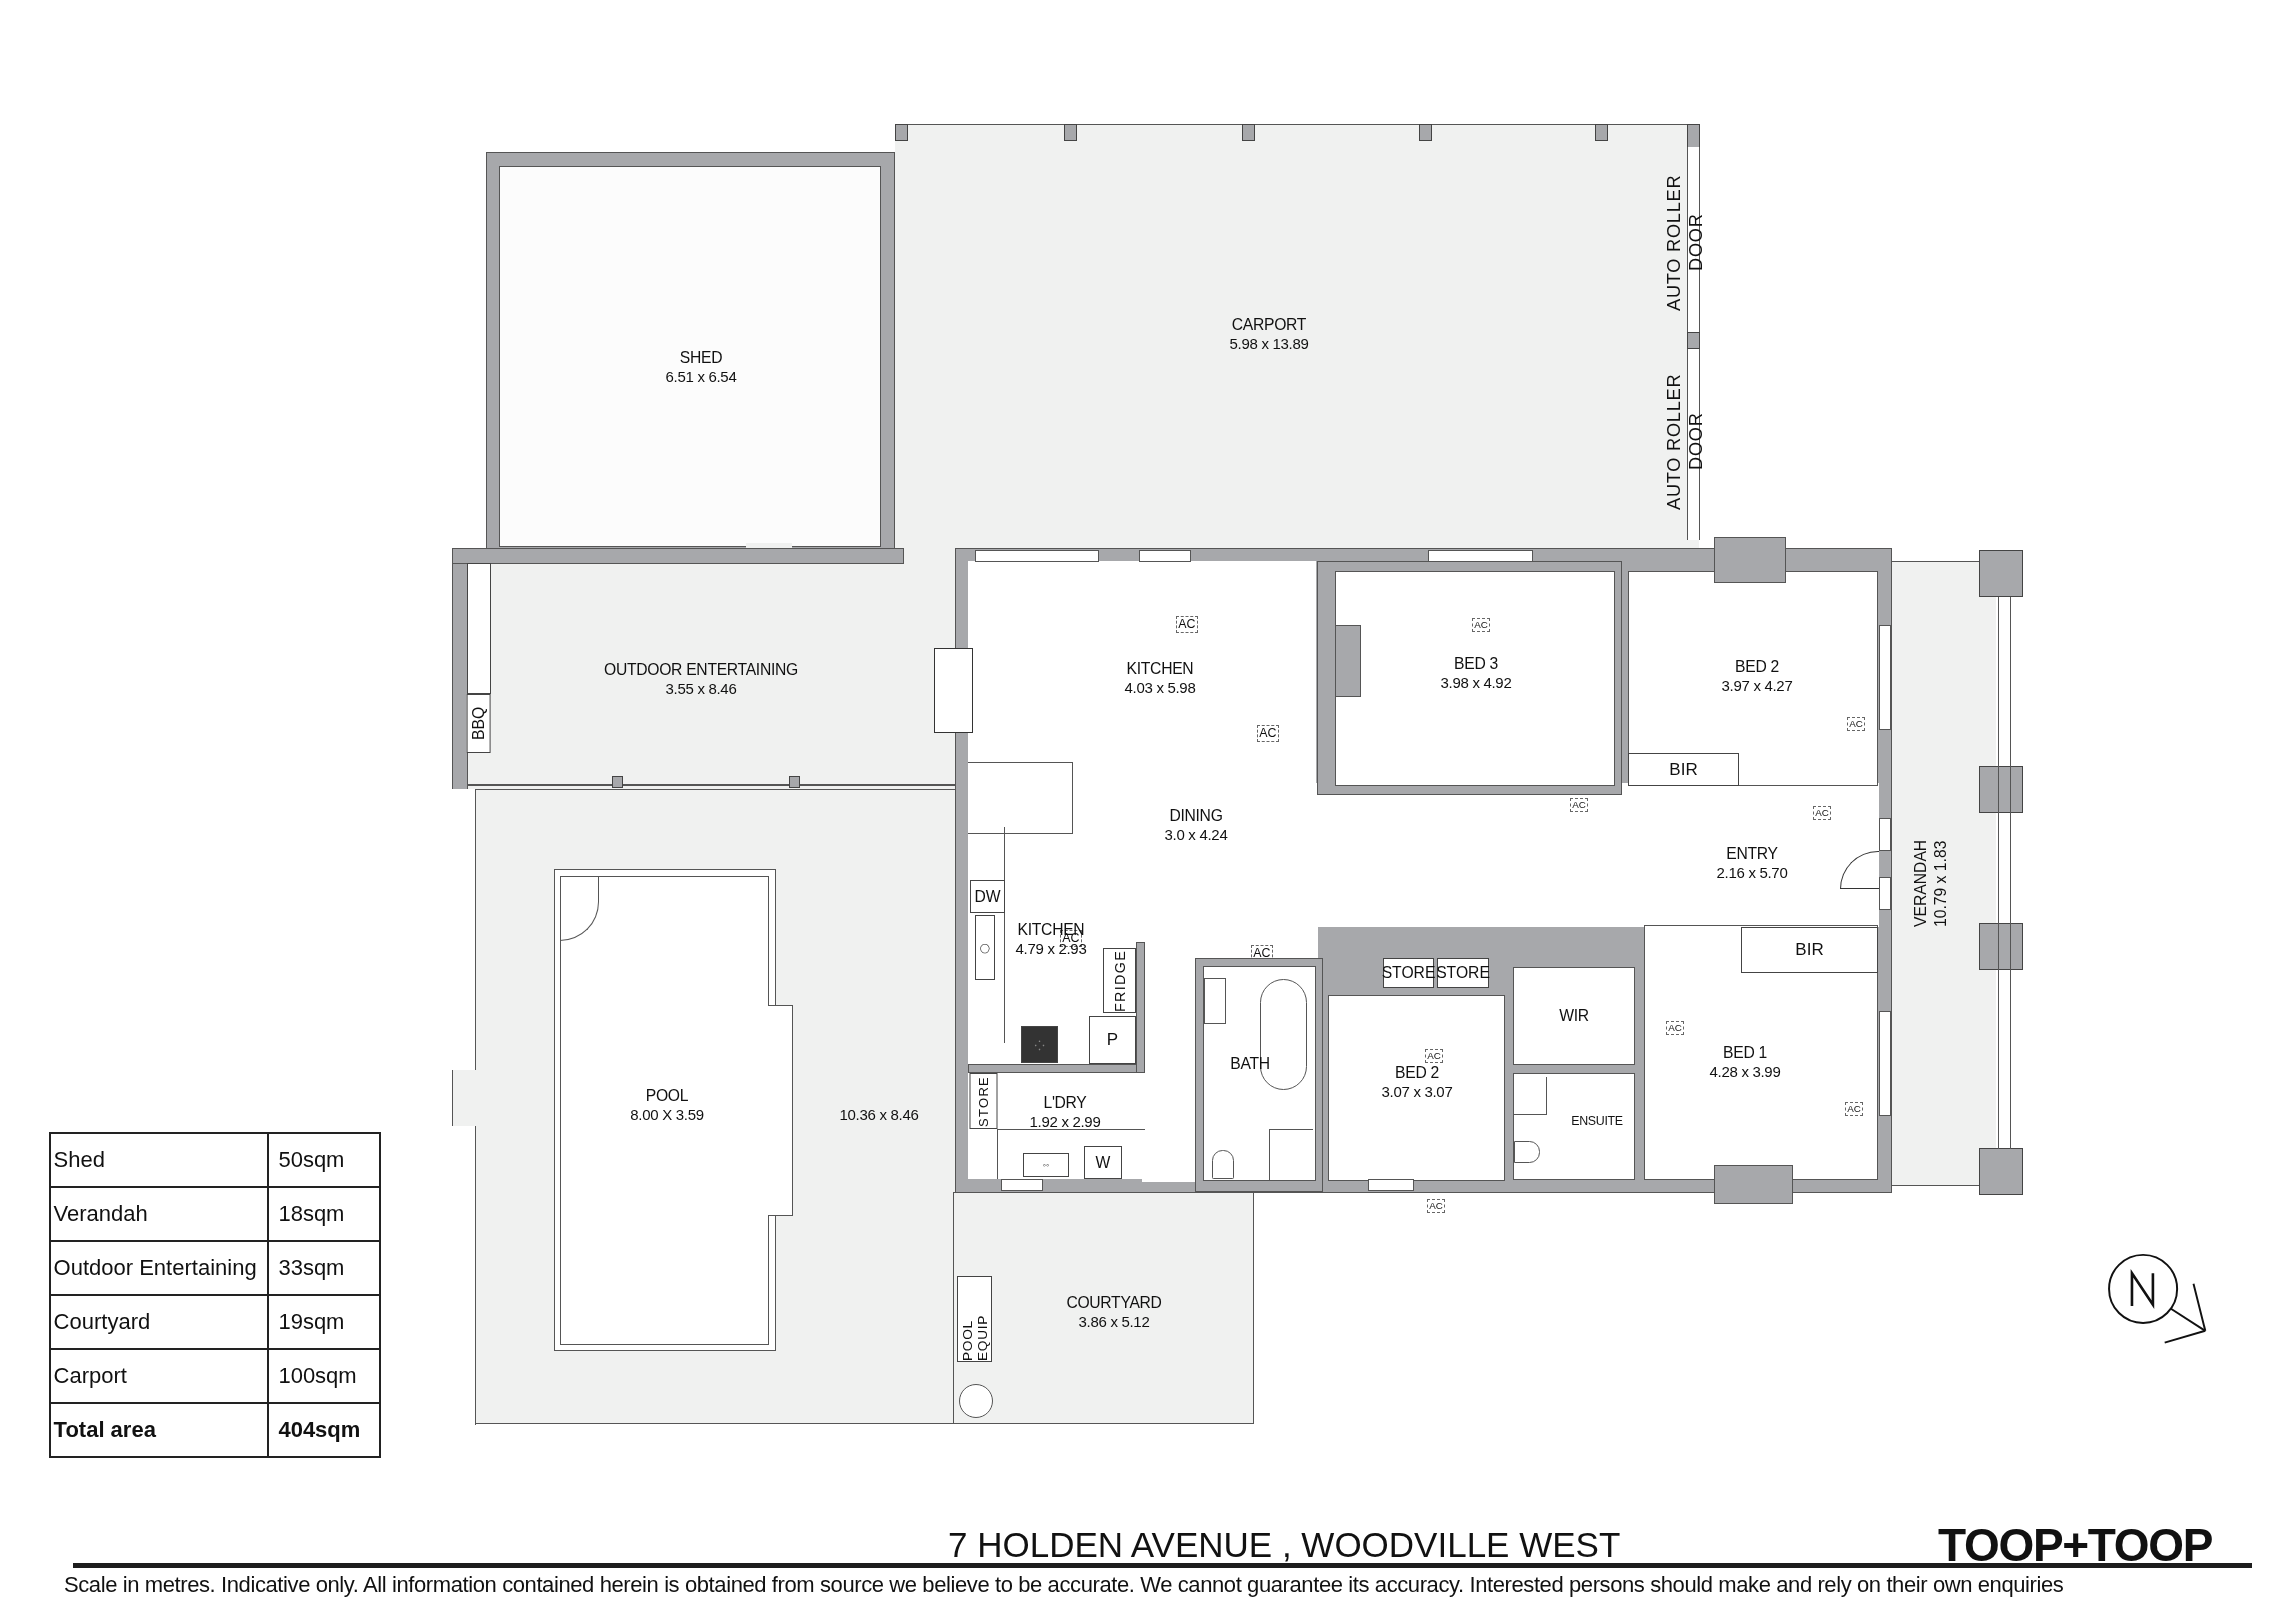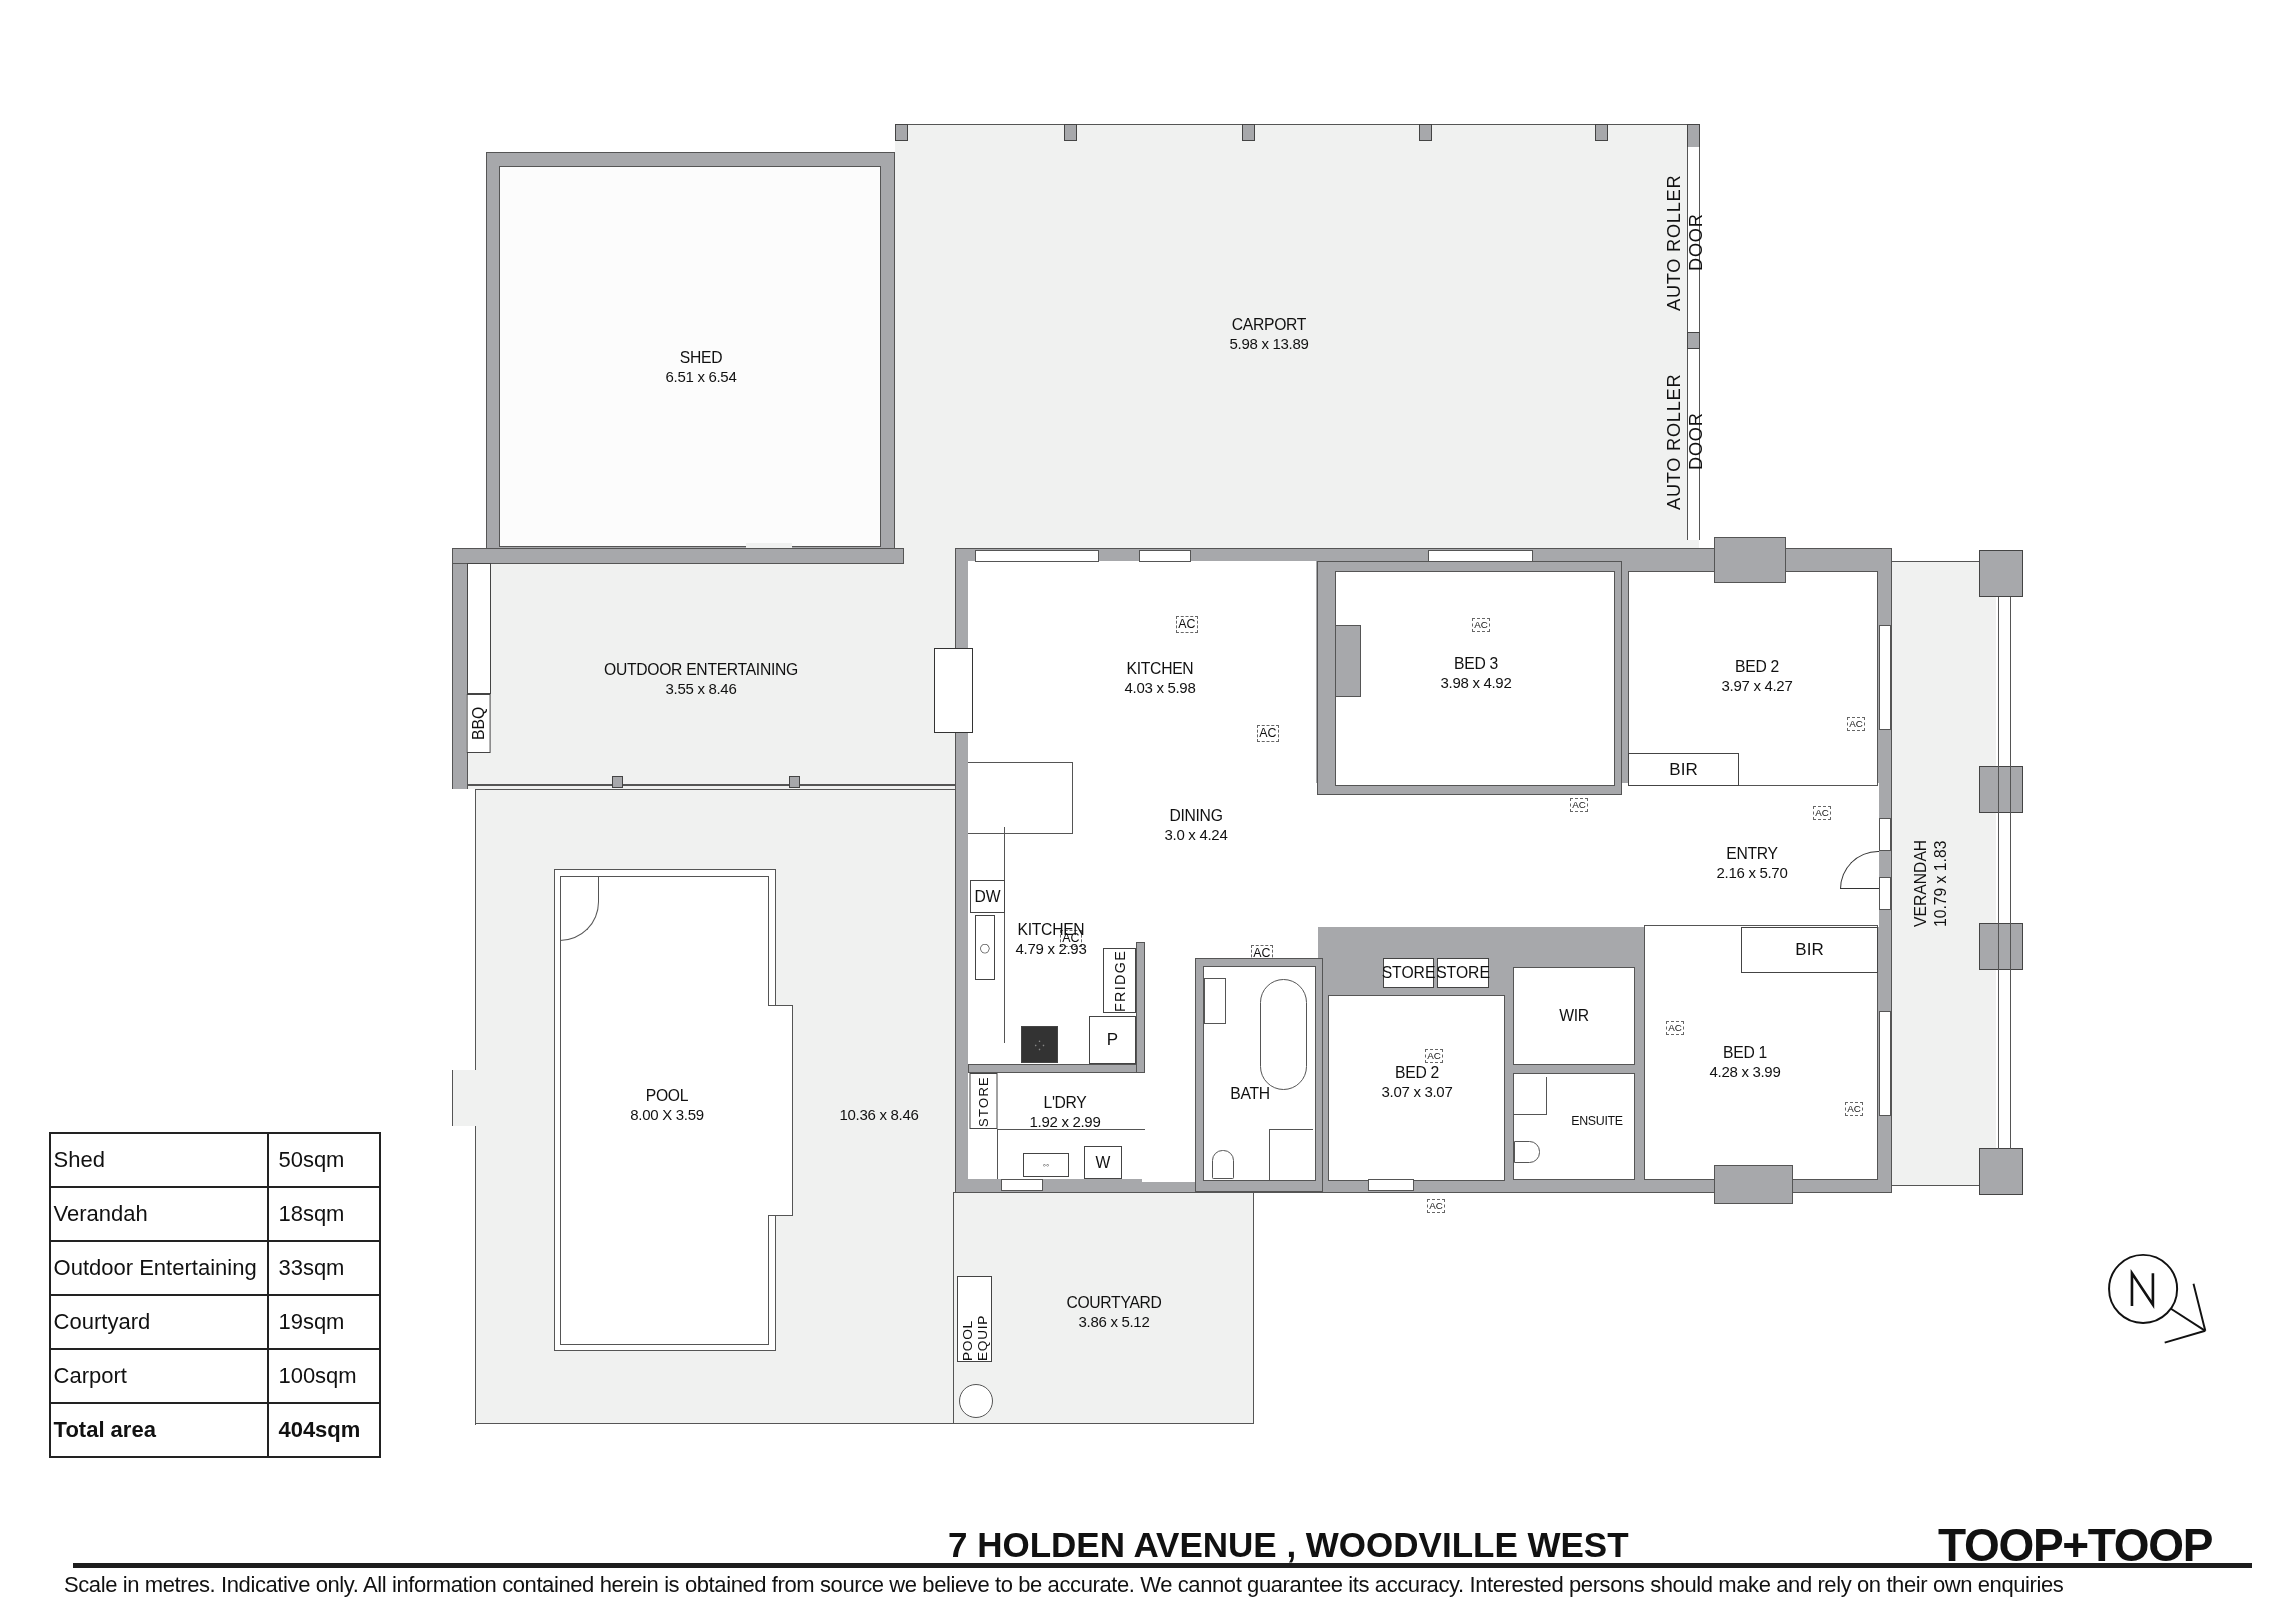--- a/index.html
+++ b/index.html
@@ -13,21 +13,21 @@
   .lbl .d { display:block; font-size:15px; letter-spacing:-0.3px; }
   .ac { position:absolute; border:1.3px dashed #666; font-size:12.4px; padding:1.3px 1.3px; line-height:1; background:transparent;margin-top:47px; }
   .fixture { position:absolute; border:1.3px solid #444; background:#fff; box-sizing:border-box; display:flex; align-items:center; justify-content:center; font-size:17px; }
   .vert { writing-mode:vertical-rl; transform:rotate(180deg); }
   .win { position:absolute; background:#fff; border:1.3px solid #555; box-sizing:border-box; }
   .post { position:absolute; background:#a7a8ab; border:1.3px solid #444; box-sizing:border-box; }
   table.area { position:absolute; left:49px; top:1132px; width:332px; border-collapse:collapse; font-family:"Liberation Sans", sans-serif; }
   table.area td { border:2px solid #222; height:52px; font-size:22px; padding:0 2.6px; vertical-align:middle; }
   table.area td.v { padding-left:9.2px; width:98px; }
   table.area tr.total td { font-weight:bold; }
-  .title { position:absolute; left:948px; top:1525px; font-size:35px; font-weight:bold; letter-spacing:0px; font-family:"Liberation Sans", sans-serif; }
+  .title { position:absolute; left:948px; top:1525px; font-size:35px; font-weight:normal; letter-spacing:0px; font-family:"Liberation Sans", sans-serif; }
   .logo { position:absolute; left:1938px; top:1518px; font-size:46px; font-weight:bold; letter-spacing:-1.3px; font-family:"Liberation Sans", sans-serif; }
   .rule { position:absolute; left:73px; top:1563px; width:2179px; height:5.2px; background:#1d1d1d; }
   .disclaimer { position:absolute; left:64px; top:1572px; font-size:22px; letter-spacing:-0.4px; white-space:nowrap; font-family:"Liberation Sans", sans-serif; }
 </style>
 </head>
 <body>
 
 <div class="floor" style="left:895px;top:124px;width:804px;height:425px;border-top:1.3px solid #555;"></div>
 <div class="floor" style="left:452px;top:548px;width:504px;height:242px;"></div>
 <div class="floor" style="left:452px;top:789px;width:504px;height:635px;border:1.3px solid #555;"></div>
@@ -134,21 +134,21 @@
   <span class="n">L'DRY</span>
   <span class="d">1.92 x 2.99</span>
 </div>
 
 <div class="wall" style="left:1195px;top:958px;width:128px;height:234px;"></div>
 <div class="room" style="left:1203px;top:966px;width:113px;height:215px;"></div>
 <div class="abs" style="left:1260px;top:979px;width:47px;height:111px;border:1.3px solid #555;border-radius:23.6px;"></div>
 <div class="abs" style="left:1204px;top:978px;width:22px;height:46px;border:1.3px solid #555;"></div>
 <div class="abs" style="left:1212px;top:1150px;width:22px;height:29px;border:1.3px solid #555;border-radius:10.5px 10.5px 1.3px 1.3px;"></div>
 <div class="abs" style="left:1269px;top:1129px;width:44px;height:51px;border-left:1.3px solid #555;border-top:1.3px solid #555;"></div>
-<div class="lbl" style="left:1250px;top:1084px;">
+<div class="lbl" style="left:1250px;top:1054px;">
   <span class="n">BATH</span>
 </div>
 
 <div class="wall" style="left:1317px;top:561px;width:305px;height:234px;"></div>
 <div class="room" style="left:1335px;top:571px;width:280px;height:215px;"></div>
 <div class="abs" style="left:1335px;top:625px;width:26px;height:72px;background:#a7a8ab;border:1.3px solid #555;"></div>
 <div class="ac" style="left:1472px;top:571px;font-size:9.8px;">AC</div>
 <div class="ac" style="left:1570px;top:751px;font-size:9.8px;">AC</div>
 <div class="lbl" style="left:1476px;top:654px;">
   <span class="n">BED 3</span>

